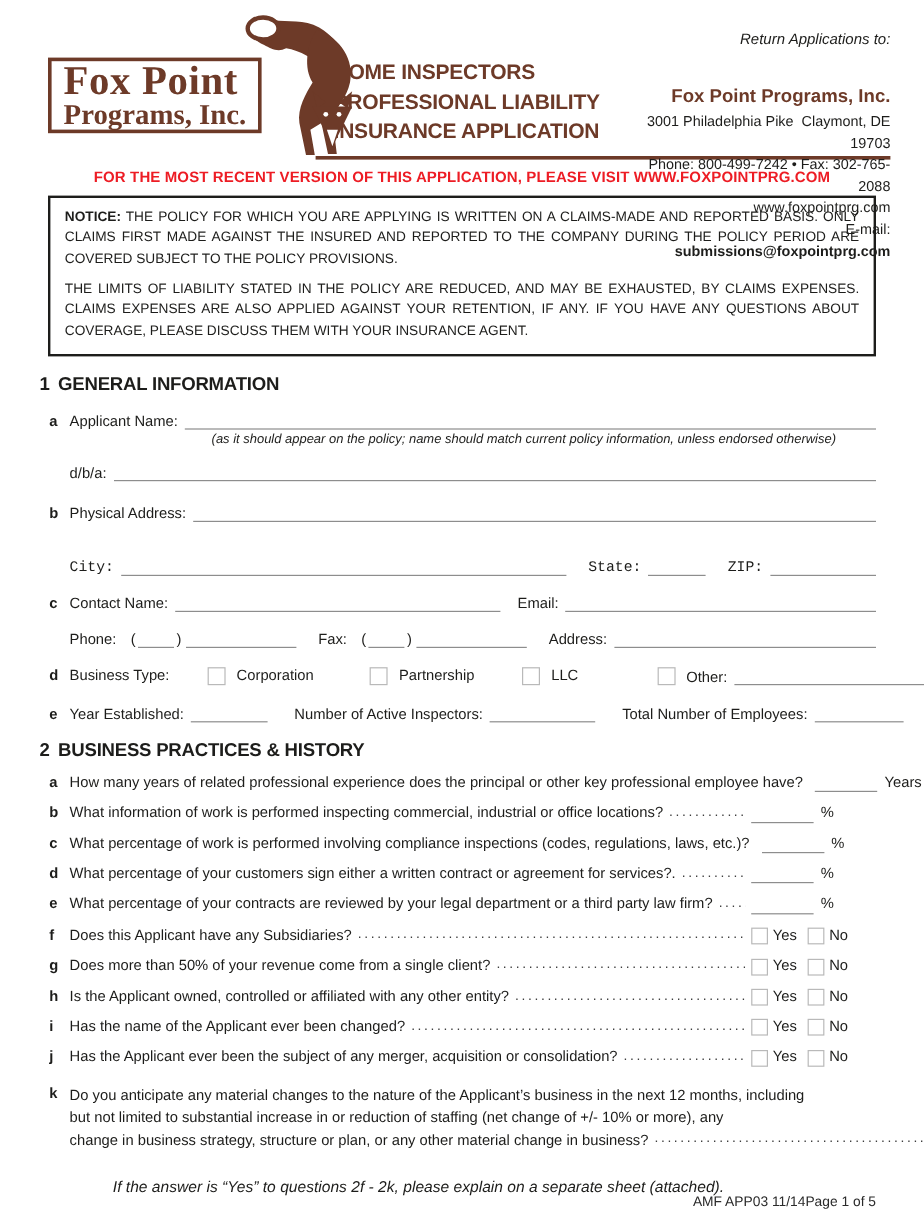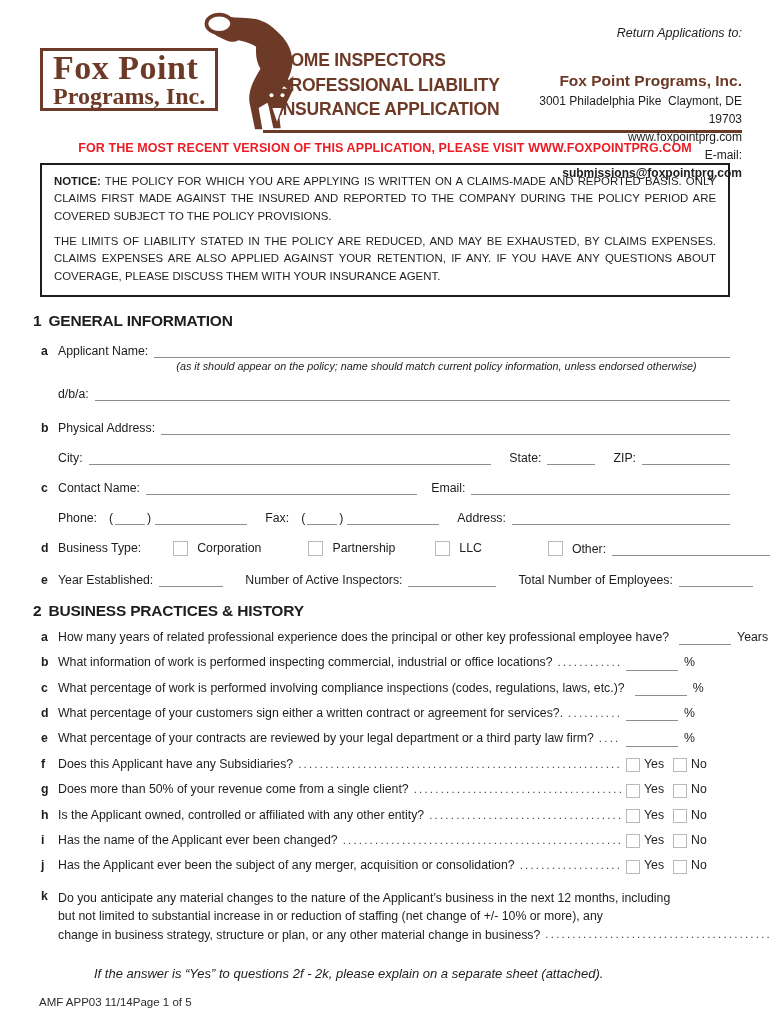--- a/index.html
+++ b/index.html
@@ -74,21 +74,21 @@
   .unit{margin-left:6px;white-space:nowrap;}
   .yn{flex:none;width:104px;display:flex;align-items:flex-end;gap:4px;}
   .yn .cb{width:14px;height:14px;}
   .yn-l{min-width:25px;}
   .k-row{margin-top:15px;align-items:flex-start;}
   .k-body{flex:1;line-height:1.5;}
   .k-last{display:flex;align-items:flex-end;}
   .k-last .q-text{white-space:nowrap;}
   .note{font-style:italic;font-weight:normal;font-size:13px;margin:22px 40px 0 94px;}
   
-  .footer{position:absolute;left:39px;right:40px;bottom:16px;display:flex;justify-content:flex-start;
+  .footer{position:absolute;left:39px;right:40px;bottom:16px;display:flex;justify-content:flex-end;
     font-size:11.5px;color:#2b2b2b;}
 </style>
 </head>
 <body>
 
 <div class="page">
 
   <div class="hdr">
     <div class="logo-area">
       <div class="logo-box">
@@ -111,20 +111,21 @@
     </div>
     <div class="title-area">
       <div>HOME INSPECTORS</div>
       <div>PROFESSIONAL LIABILITY</div>
       <div>INSURANCE APPLICATION</div>
     </div>
     <div class="contact-area">
       <div class="ret-label">Return Applications to:</div>
       <div class="ret-company">Fox Point Programs, Inc.</div>
       <div>3001 Philadelphia Pike &nbsp;Claymont, DE 19703</div>
+      <div>Phone: 800-499-7242 • Fax: 302-765-2088</div>
       <div>www.foxpointprg.com</div>
       <div><span>E-mail: </span><span class="email-b">submissions@foxpointprg.com</span></div>
     </div>
   </div>
   <div class="brown-rule"></div>
 
   <div class="banner">FOR THE MOST RECENT VERSION OF THIS APPLICATION, PLEASE VISIT WWW.FOXPOINTPRG.COM</div>
 
   <div class="notice">
     <p><span class="nb">NOTICE:</span><span> THE POLICY FOR WHICH YOU ARE APPLYING IS WRITTEN ON A CLAIMS-MADE AND REPORTED BASIS. ONLY CLAIMS FIRST MADE AGAINST THE INSURED AND REPORTED TO THE COMPANY DURING THE POLICY PERIOD ARE COVERED SUBJECT TO THE POLICY PROVISIONS.</span></p>
@@ -148,21 +149,21 @@
       <span class="lbl">d/b/a:</span>
       <input class="blank" style="">
     </div>
 
     <div class="frow" style="margin-top:19px;">
       <span class="lt">b</span>
       <span class="lbl">Physical Address:</span>
       <input class="blank" style="">
     </div>
 
-    <div class="frow ind" style="margin-top:15px;">
+    <div class="frow ind" style="margin-top:30px;font-family:Liberation Mono, monospace;">
       <span class="lbl">City:</span>
       <input class="blank" style="">
       <span class="lbl gap18">State:</span>
       <input class="blank w-state" style="">
       <span class="lbl gap18">ZIP:</span>
       <input class="blank w-zip" style="">
     </div>
 
     <div class="frow" style="margin-top:15px;">
       <span class="lt">c</span>

